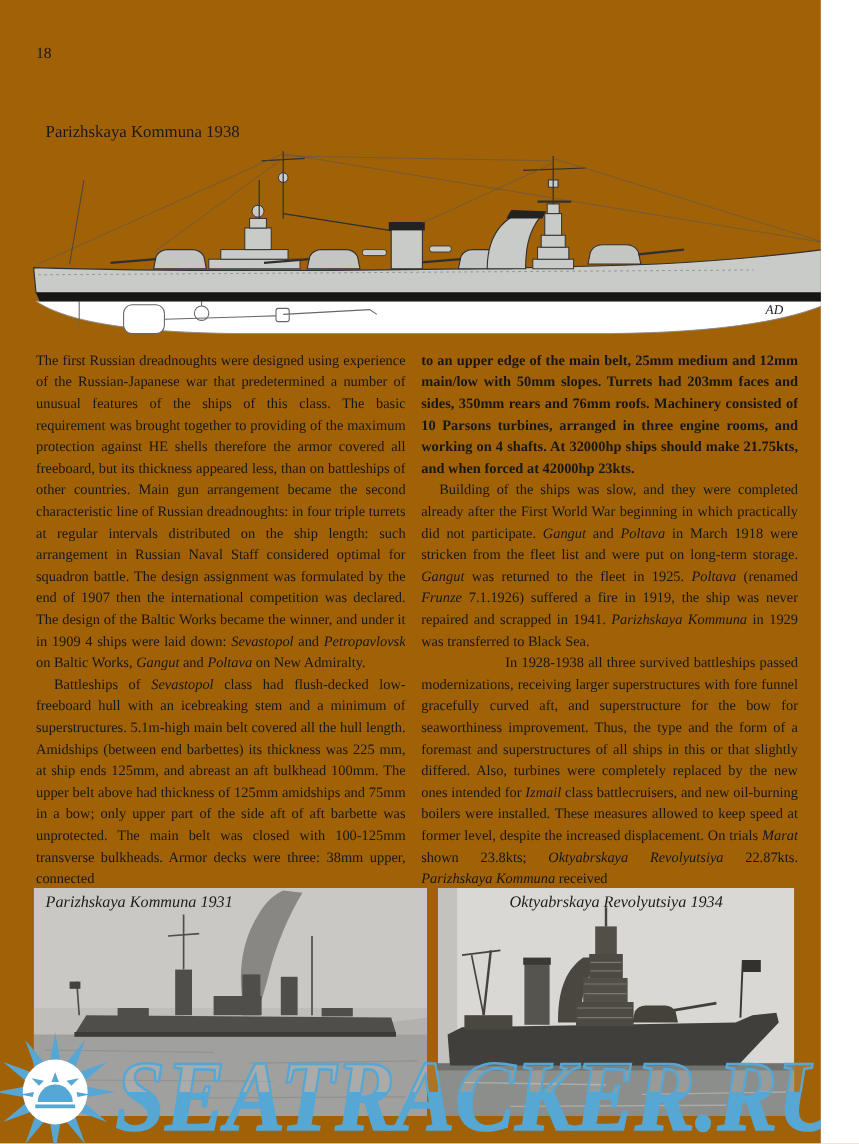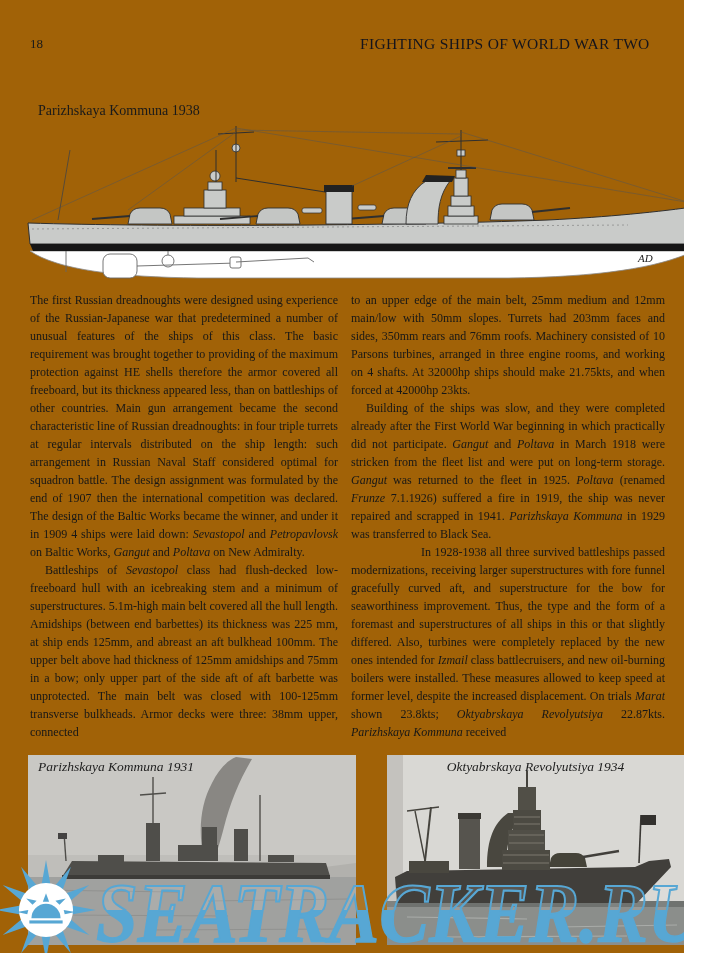--- a/index.html
+++ b/index.html
@@ -12,44 +12,43 @@
   .draw-caption{position:absolute;left:38px;top:103px;font-size:14px;color:#1a1a1a;}
   .ship-svg{position:absolute;left:8px;top:120px;}
 
   .col{position:absolute;top:291px;height:452px;overflow:hidden;font-size:12px;line-height:18px;
        text-align:justify;color:#171717;}
   .col-left{left:30px;width:308px;}
   .col-right{left:351px;width:314px;}
   .body-para{margin:0;}
   .body-para em{font-style:italic;}
 
-  .photo{position:absolute;top:740px;overflow:hidden;margin-top:15px;}
+  .photo{position:absolute;top:740px;overflow:hidden;}
   .photo-left{left:28px;width:328px;height:190px;}
-  .photo-right{left:387px;width:297px;height:190px;}
+  .photo-right{left:365px;width:297px;height:190px;}
   .photo-caption{position:absolute;top:4px;font-size:13.5px;font-style:italic;color:#1c1c1c;white-space:nowrap;}
   .cap-left{left:10px;}
   .cap-center{left:0;width:100%;text-align:center;}
 
   .scan-line{position:absolute;left:711px;top:280px;width:1.5px;height:668px;background:#cfcecb;opacity:.7;}
 
   .watermark{position:absolute;left:0;top:0;width:716px;height:953px;pointer-events:none;z-index:5;font-style:italic;}
   .wm-logo{position:absolute;left:-8px;top:858px;}
   .wm-textsvg{position:absolute;left:94px;top:876px;}
   .wm-outline{font-family:"Liberation Serif",serif;font-weight:bold;font-size:84px;
               fill:#ffffff;fill-opacity:0.12;stroke:var(--wm,#57a7d4);stroke-width:2.2px;}
   .wm-solid{font-family:"Liberation Serif",serif;font-weight:bold;font-size:84px;
             fill:var(--wm,#57a7d4);stroke:var(--wm,#57a7d4);stroke-width:1.4px;}
 </style>
 </head>
 <body>
 
 <div id="page">
 
   <div class="pageno">18</div>
-  <div class="header">FIGHTING SHIPS OF WORLD WAR TWO</div>
 
   <div class="draw-caption">Parizhskaya Kommuna 1938</div>
 
   <svg class="ship-svg" width="700" height="172" viewBox="0 0 700 172">
 
     <path d="M22,131 C50,150 110,157 190,158 L500,158 C590,157 650,148 686,131 Z" fill="#ffffff" stroke="#8a8a8a" stroke-width="0.8"></path>
 
     <g stroke="#666" stroke-width="0.9" fill="#ffffff">
       <rect x="95" y="134" width="34" height="24" rx="7"></rect>
       <circle cx="160" cy="141" r="6"></circle>
@@ -134,21 +133,21 @@
     <line x1="688" y1="86" x2="696" y2="56" stroke="#444" stroke-width="0.8"></line>
 
     <text x="630" y="142" font-size="11" font-style="italic" font-family="Liberation Serif, serif" fill="#222">AD</text>
   </svg>
 
   <div class="col col-left">
       <p class="body-para" style="text-indent: 0px;"><span>The first Russian dreadnoughts were designed using experience of the Russian-Japanese war that predetermined a number of unusual features of the ships of this class. The basic requirement was brought together to providing of the maximum protection against HE shells therefore the armor covered all freeboard, but its thickness appeared less, than on battleships of other countries. Main gun arrangement became the second characteristic line of Russian dreadnoughts: in four triple turrets at regular intervals distributed on the ship length: such arrangement in Russian Naval Staff considered optimal for squadron battle. The design assignment was formulated by the end of 1907 then the international competition was declared. The design of the Baltic Works became the winner, and under it in 1909 4 ships were laid down: </span><em>Sevastopol</em><span> and </span><em>Petropavlovsk</em><span> on Baltic Works, </span><em>Gangut</em><span> and </span><em>Poltava</em><span> on New Admiralty.</span></p>
       <p class="body-para" style="text-indent: 15px;"><span>Battleships of </span><em>Sevastopol</em><span> class had flush-decked low-freeboard hull with an icebreaking stem and a minimum of superstructures. 5.1m-high main belt covered all the hull length. Amidships (between end barbettes) its thickness was 225 mm, at ship ends 125mm, and abreast an aft bulkhead 100mm. The upper belt above had thickness of 125mm amidships and 75mm in a bow; only upper part of the side aft of aft barbette was unprotected. The main belt was closed with 100-125mm transverse bulkheads. Armor decks were three: 38mm upper, connected</span></p>
     </div>
   <div class="col col-right">
-      <p class="body-para" style="text-indent: 0px;"><span>to an upper edge of the main belt, 25mm medium and 12mm main/low with 50mm slopes. Turrets had 203mm faces and sides, 350mm rears and 76mm roofs. Machinery consisted of 10 Parsons turbines, arranged in three engine rooms, and working on 4 shafts. At 32000hp ships should make 21.75kts, and when forced at 42000hp 23kts.</span></p>
+      <p class="body-para" style="text-indent: 0px; font-weight: bold;"><span>to an upper edge of the main belt, 25mm medium and 12mm main/low with 50mm slopes. Turrets had 203mm faces and sides, 350mm rears and 76mm roofs. Machinery consisted of 10 Parsons turbines, arranged in three engine rooms, and working on 4 shafts. At 32000hp ships should make 21.75kts, and when forced at 42000hp 23kts.</span></p>
       <p class="body-para" style="text-indent: 15px;"><span>Building of the ships was slow, and they were completed already after the First World War beginning in which practically did not participate. </span><em>Gangut</em><span> and </span><em>Poltava</em><span> in March 1918 were stricken from the fleet list and were put on long-term storage. </span><em>Gangut</em><span> was returned to the fleet in 1925. </span><em>Poltava</em><span> (renamed </span><em>Frunze</em><span> 7.1.1926) suffered a fire in 1919, the ship was never repaired and scrapped in 1941. </span><em>Parizhskaya Kommuna</em><span> in 1929 was transferred to Black Sea.</span></p>
       <p class="body-para" style="text-indent: 70px;"><span>In 1928-1938 all three survived battleships passed modernizations, receiving larger superstructures with fore funnel gracefully curved aft, and superstructure for the bow for seaworthiness improvement. Thus, the type and the form of a foremast and superstructures of all ships in this or that slightly differed. Also, turbines were completely replaced by the new ones intended for </span><em>Izmail</em><span> class battlecruisers, and new oil-burning boilers were installed. These measures allowed to keep speed at former level, despite the increased displacement. On trials </span><em>Marat</em><span> shown 23.8kts; </span><em>Oktyabrskaya Revolyutsiya</em><span> 22.87kts. </span><em>Parizhskaya Kommuna</em><span> received</span></p>
     </div>
 
   <div class="photo photo-left">
     <svg width="328" height="190" viewBox="0 0 328 190">
       <rect width="328" height="190" fill="#c9c8c4"></rect>
       <rect y="100" width="328" height="22" fill="#bfbeba"></rect>
       <path d="M250,118 L328,108 L328,122 L250,122 Z" fill="#b2b1ad"></path>
       <rect y="122" width="328" height="68" fill="#a0a19f"></rect>

